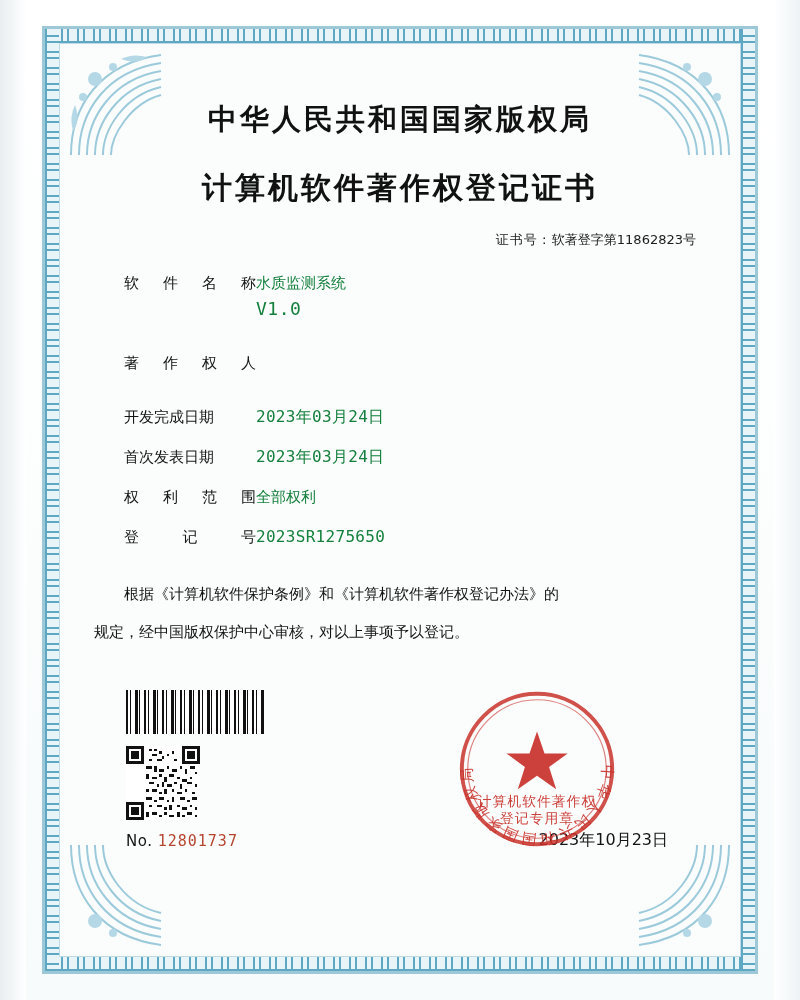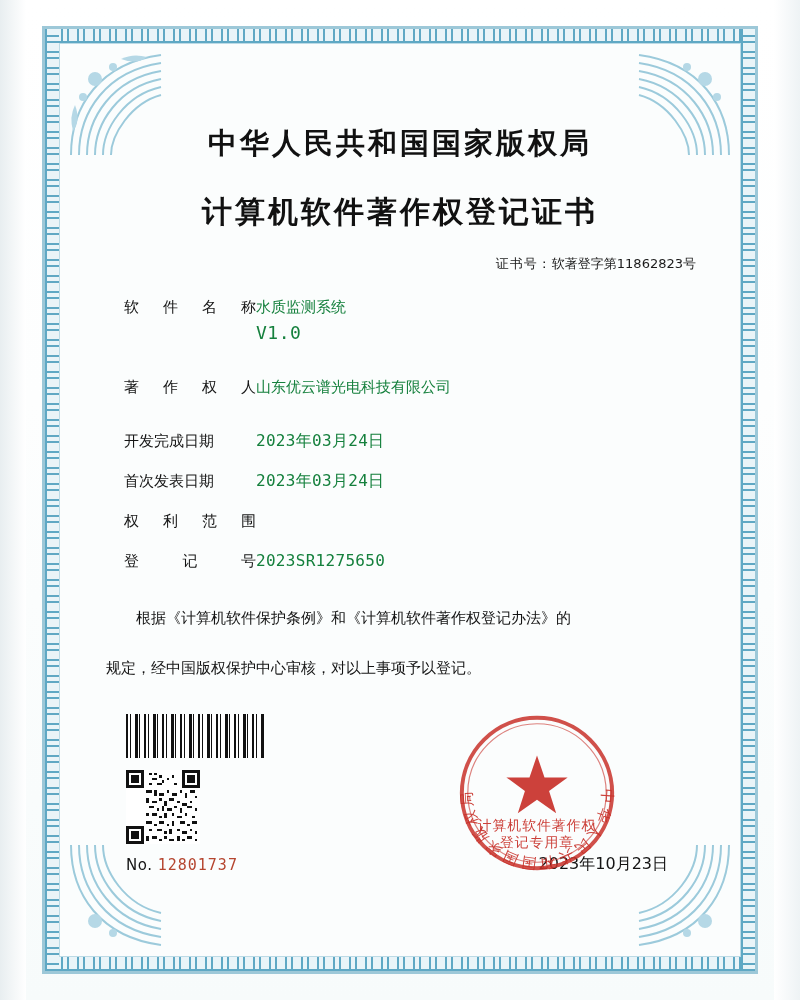--- a/index.html
+++ b/index.html
@@ -93,21 +93,21 @@
   .corner svg { width: 100%; height: 100%; display: block; }
   .corner-tl { left: 16px; top: 16px; }
   .corner-tr { right: 16px; top: 16px; transform: scaleX(-1); }
   .corner-bl { left: 16px; bottom: 16px; transform: scaleY(-1); }
   .corner-br { right: 16px; bottom: 16px; transform: scale(-1,-1); }
 
   
   .content {
     position: absolute;
     left: 90px;
-    top: 96px;
+    top: 72px;
     width: 620px;
     height: 820px;
     font-family: "DejaVu Sans", "Liberation Sans", sans-serif;
     color: #1b1b1b;
   }
 
   .title-main {
     text-align: center;
     font-size: 29px;
     font-weight: bold;
@@ -171,21 +171,21 @@
   }
   .gap-lg { height: 14px; }
 
   .statement {
     margin-top: 26px;
     font-size: 15px;
     line-height: 38px;
     color: #141414;
     padding-left: 4px;
   }
-  .statement p { margin: 12px; }
+  .statement p { margin: 0; }
   .statement .indent { text-indent: 30px; }
 
   
   .codes {
     position: absolute;
     left: 36px;
     top: 618px;
   }
   .barcode {
     width: 138px;
@@ -359,21 +359,20 @@
 
       <div class="gap-lg"></div>
 
       <div class="field-row">
         <div class="field-label" style="display: inline-flex; justify-content: space-between; width: 118px;">
             <span>著</span>
             <span>作</span>
             <span>权</span>
             <span>人</span>
           </div>
-        <div class="field-value">山东优云谱光电科技有限公司</div>
       </div>
 
       <div class="gap-lg"></div>
 
       <div class="field-row">
         <div class="field-label">开发完成日期</div>
         <div class="field-value mono">2023年03月24日</div>
       </div>
 
       <div class="field-row">
@@ -382,20 +381,21 @@
       </div>
 
 
       <div class="field-row">
         <div class="field-label" style="display: inline-flex; justify-content: space-between; width: 118px;">
             <span>权</span>
             <span>利</span>
             <span>范</span>
             <span>围</span>
           </div>
+        <div class="field-value">全部权利</div>
       </div>
 
       <div class="field-row">
         <div class="field-label" style="display: inline-flex; justify-content: space-between; width: 118px;">
             <span>登</span>
             <span>记</span>
             <span>号</span>
           </div>
         <div class="field-value mono">2023SR1275650</div>
       </div>

